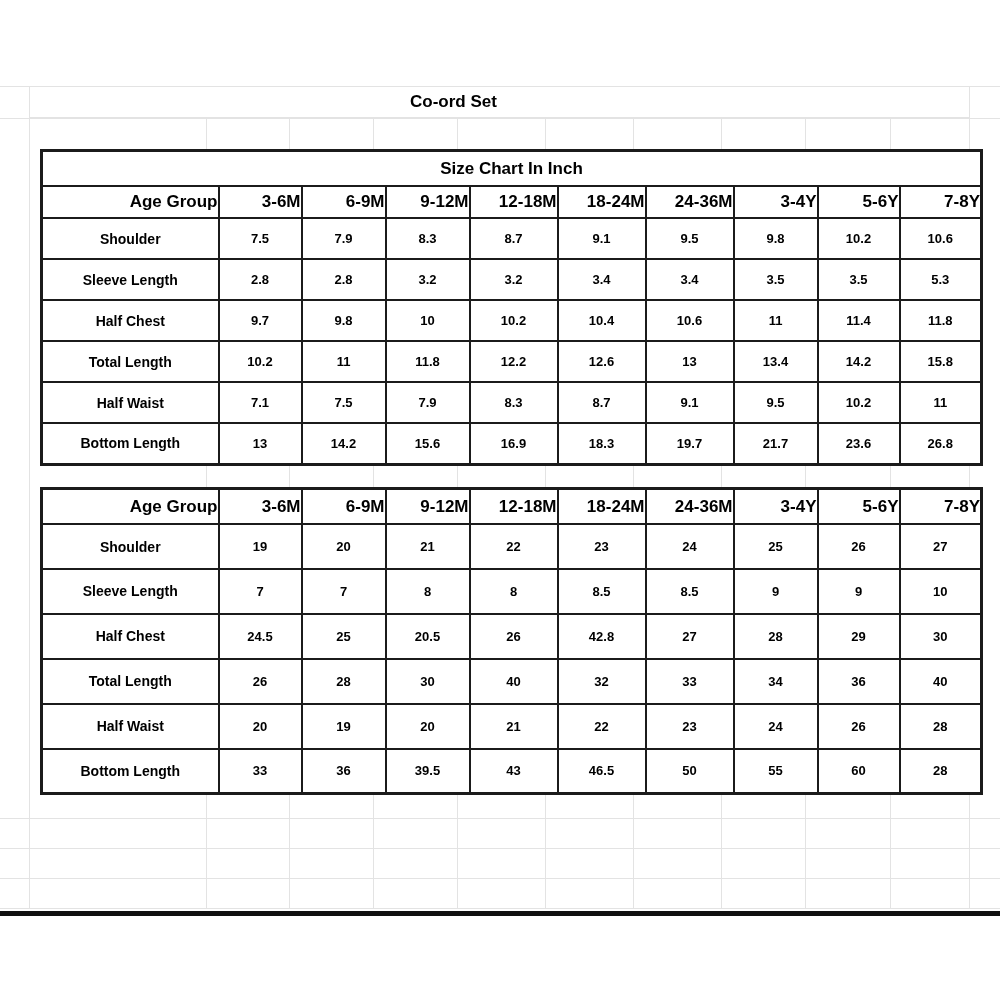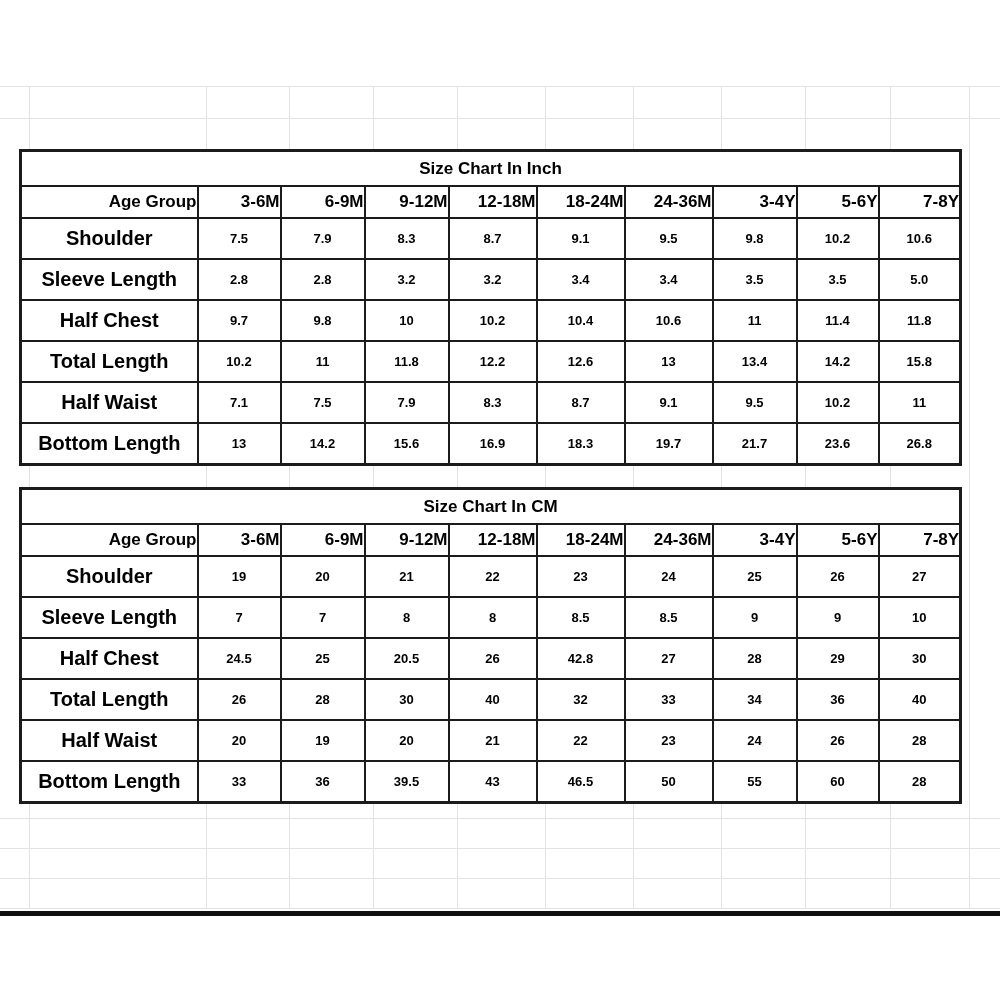--- a/index.html
+++ b/index.html
@@ -12,31 +12,31 @@
   .hline{position:absolute;left:0;width:1000px;height:1px;background:#e3e3e3;z-index:0;}
   
   .title-cell{
     position:absolute;left:29px;top:86px;width:941px;height:32px;background:#ffffff;
     border:1px solid #e3e3e3;display:flex;align-items:center;justify-content:center;
     padding-right:92px;box-sizing:border-box;
     font-size:17px;font-weight:bold;z-index:1;
   }
   
   .size-table{
-    position:absolute;left:19px;width:940px;border-collapse:collapse;table-layout:fixed;
+    position:absolute;left:40px;width:940px;border-collapse:collapse;table-layout:fixed;
     background:#7f1d1d;z-index:1;border:3px solid #1b1b1b;padding-left:32px;
   }
   .size-table td{
     border:2px solid #1b1b1b;background:#ffffff;text-align:center;vertical-align:middle;
     font-weight:bold;padding:0;overflow:hidden;white-space:nowrap;
   }
   .cap td{font-size:17px;height:33px;}
   .hdr td{font-size:17px;height:30px;text-align:right;}
   .datarow{height:41px;}
-  .lbl{font-size:20px;margin-top:36px;}
+  .lbl{font-size:14px;margin-top:36px;}
   .val{font-size:13px;}
   .bottom-rule{position:absolute;left:0;top:911px;width:1000px;height:5px;background:#101010;z-index:1;}
 </style>
 </head>
 <body>
 
 <div class="sheet">
 
   <div class="vline" style="left:29px"></div>
   <div class="vline" style="left:206px"></div>
@@ -49,20 +49,21 @@
   <div class="vline" style="left:805px"></div>
   <div class="vline" style="left:890px"></div>
   <div class="vline" style="left:969px"></div>
   <div class="hline" style="top:86px"></div>
   <div class="hline" style="top:118px"></div>
   <div class="hline" style="top:818px"></div>
   <div class="hline" style="top:848px"></div>
   <div class="hline" style="top:878px"></div>
   <div class="hline" style="top:908px"></div>
 
+  <div class="title-cell">Co-ord Set</div>
 
   <table class="size-table" style="top:149px;height:310px">
     <colgroup>
       <col style="width:177px">
         <col style="width:83px">
         <col style="width:84px">
         <col style="width:84px">
       <col style="width:88px">
         <col style="width:88px">
         <col style="width:88px">
@@ -101,21 +102,21 @@
     <tr class="datarow">
       <td class="lbl">Sleeve Length</td>
       <td class="val">2.8</td>
       <td class="val">2.8</td>
       <td class="val">3.2</td>
       <td class="val">3.2</td>
       <td class="val">3.4</td>
       <td class="val">3.4</td>
       <td class="val">3.5</td>
       <td class="val">3.5</td>
-      <td class="val">5.0</td>
+      <td class="val">5.3</td>
     </tr>
     <tr class="datarow">
       <td class="lbl">Half Chest</td>
       <td class="val">9.7</td>
       <td class="val">9.8</td>
       <td class="val">10</td>
       <td class="val">10.2</td>
       <td class="val">10.4</td>
       <td class="val">10.6</td>
       <td class="val">11</td>
@@ -168,23 +169,20 @@
         <col style="width:84px">
         <col style="width:84px">
       <col style="width:88px">
         <col style="width:88px">
         <col style="width:88px">
         <col style="width:84px">
       <col style="width:82px">
         <col style="width:82px">
     </colgroup>
     <tbody>
-    <tr class="cap">
-      <td colspan="10">Size Chart In CM</td>
-    </tr>
     <tr class="hdr">
       <td>Age Group</td>
       <td>3-6M</td>
       <td>6-9M</td>
       <td>9-12M</td>
       <td>12-18M</td>
       <td>18-24M</td>
       <td>24-36M</td>
       <td>3-4Y</td>
       <td>5-6Y</td>

